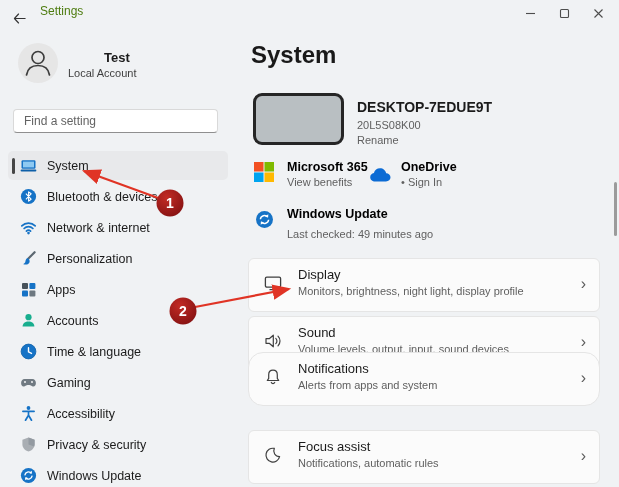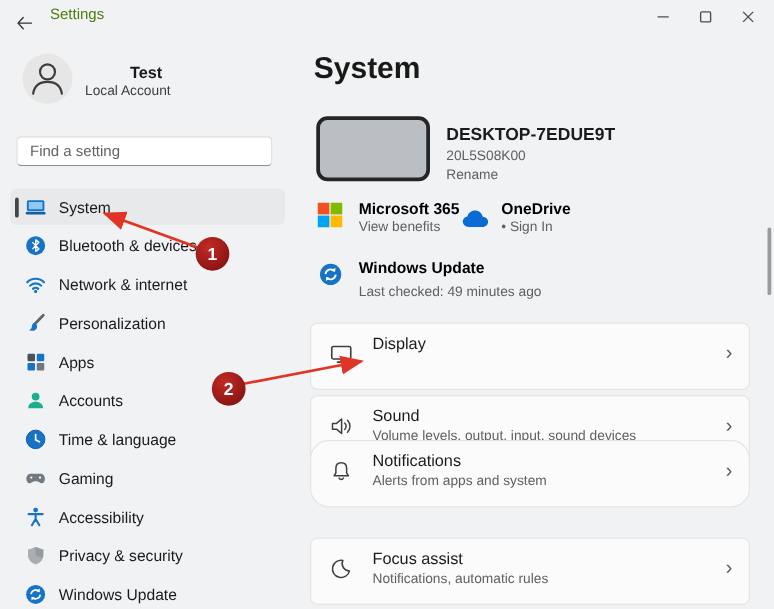--- a/index.html
+++ b/index.html
@@ -268,20 +268,21 @@
   <div class="q-sub" style="left:287px; top:228px;text-align:right;">Last checked: 49 minutes ago</div>
 
   <div class="card" style="top:258px;">
     <span class="c-icon">
       <svg width="20" height="20" viewBox="0 0 20 20">
           <rect x="2.4" y="4.2" width="15.2" height="10" rx="1.4" stroke="#3f3f3f" stroke-width="1.3" fill="none"></rect>
           <path d="M7 16.7 H13" stroke="#3f3f3f" stroke-width="1.3" stroke-linecap="round"></path>
         </svg>
     </span>
     <span class="c-title">Display</span>
+    <span class="c-sub">Monitors, brightness, night light, display profile</span>
     <span class="chev">›</span>
   </div>
 
   <div class="card" style="top:316px;">
     <span class="c-icon">
       <svg width="20" height="20" viewBox="0 0 20 20">
           <path d="M3 7.7 H6.2 L10.3 4.2 V15.8 L6.2 12.3 H3 Z" stroke="#3f3f3f" stroke-width="1.2" fill="none" stroke-linejoin="round"></path>
           <path d="M12.8 7.4 A3.6 3.6 0 0 1 12.8 12.6" stroke="#3f3f3f" stroke-width="1.2" fill="none" stroke-linecap="round"></path>
           <path d="M15 5.2 A6.8 6.8 0 0 1 15 14.8" stroke="#3f3f3f" stroke-width="1.2" fill="none" stroke-linecap="round"></path>
         </svg>

